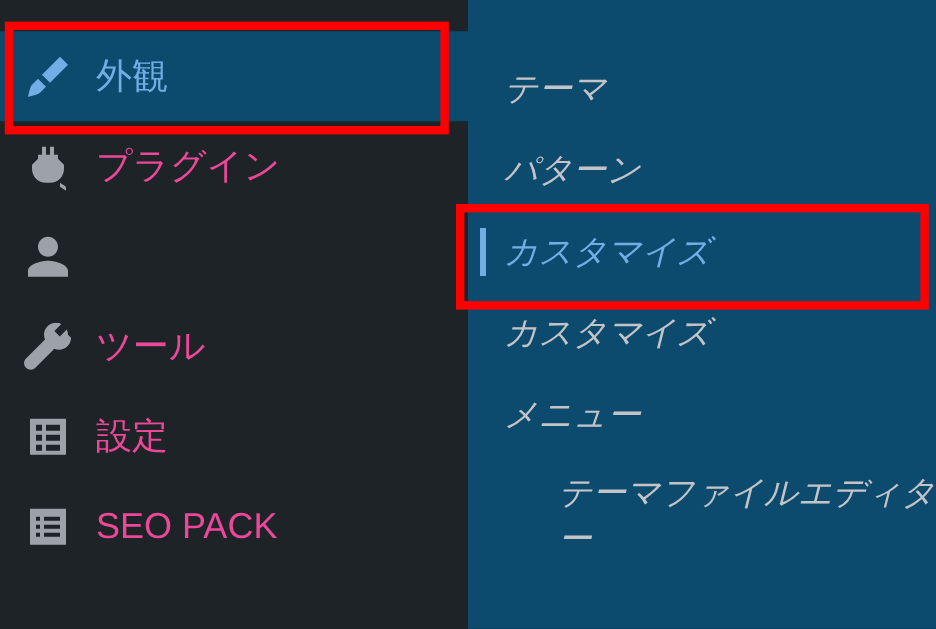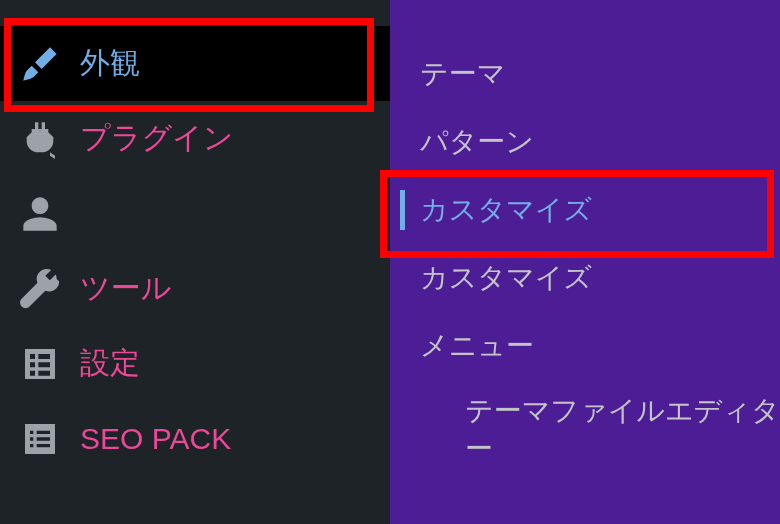--- a/index.html
+++ b/index.html
@@ -18,40 +18,41 @@
   width: 390px;
   height: 524px;
   background: #1d2327;
 }
 .submenu {
   position: absolute;
   left: 390px;
   top: 0;
   width: 390px;
   height: 524px;
-  background: #4c1d95;
+  background: #0c4a6e;
+  font-style: italic;
 }
 .topbar {
   position: absolute;
   left: 0;
   top: 0;
   width: 100%;
   height: 12px;
   background: #2c3338;
 }
 .menu-item {
   display: flex;
   align-items: center;
   height: 75px;
   padding-left: 18px;
   cursor: pointer;
   color: #ec4899;
 }
 .menu-item.active {
-  background: #000000;
+  background: #0c4a6e;
   color: #72aee6;
   text-align: center;
 }
 .menu-item .icon {
   width: 44px;
   height: 44px;
   display: flex;
   align-items: center;
   justify-content: center;
   margin-right: 18px;

